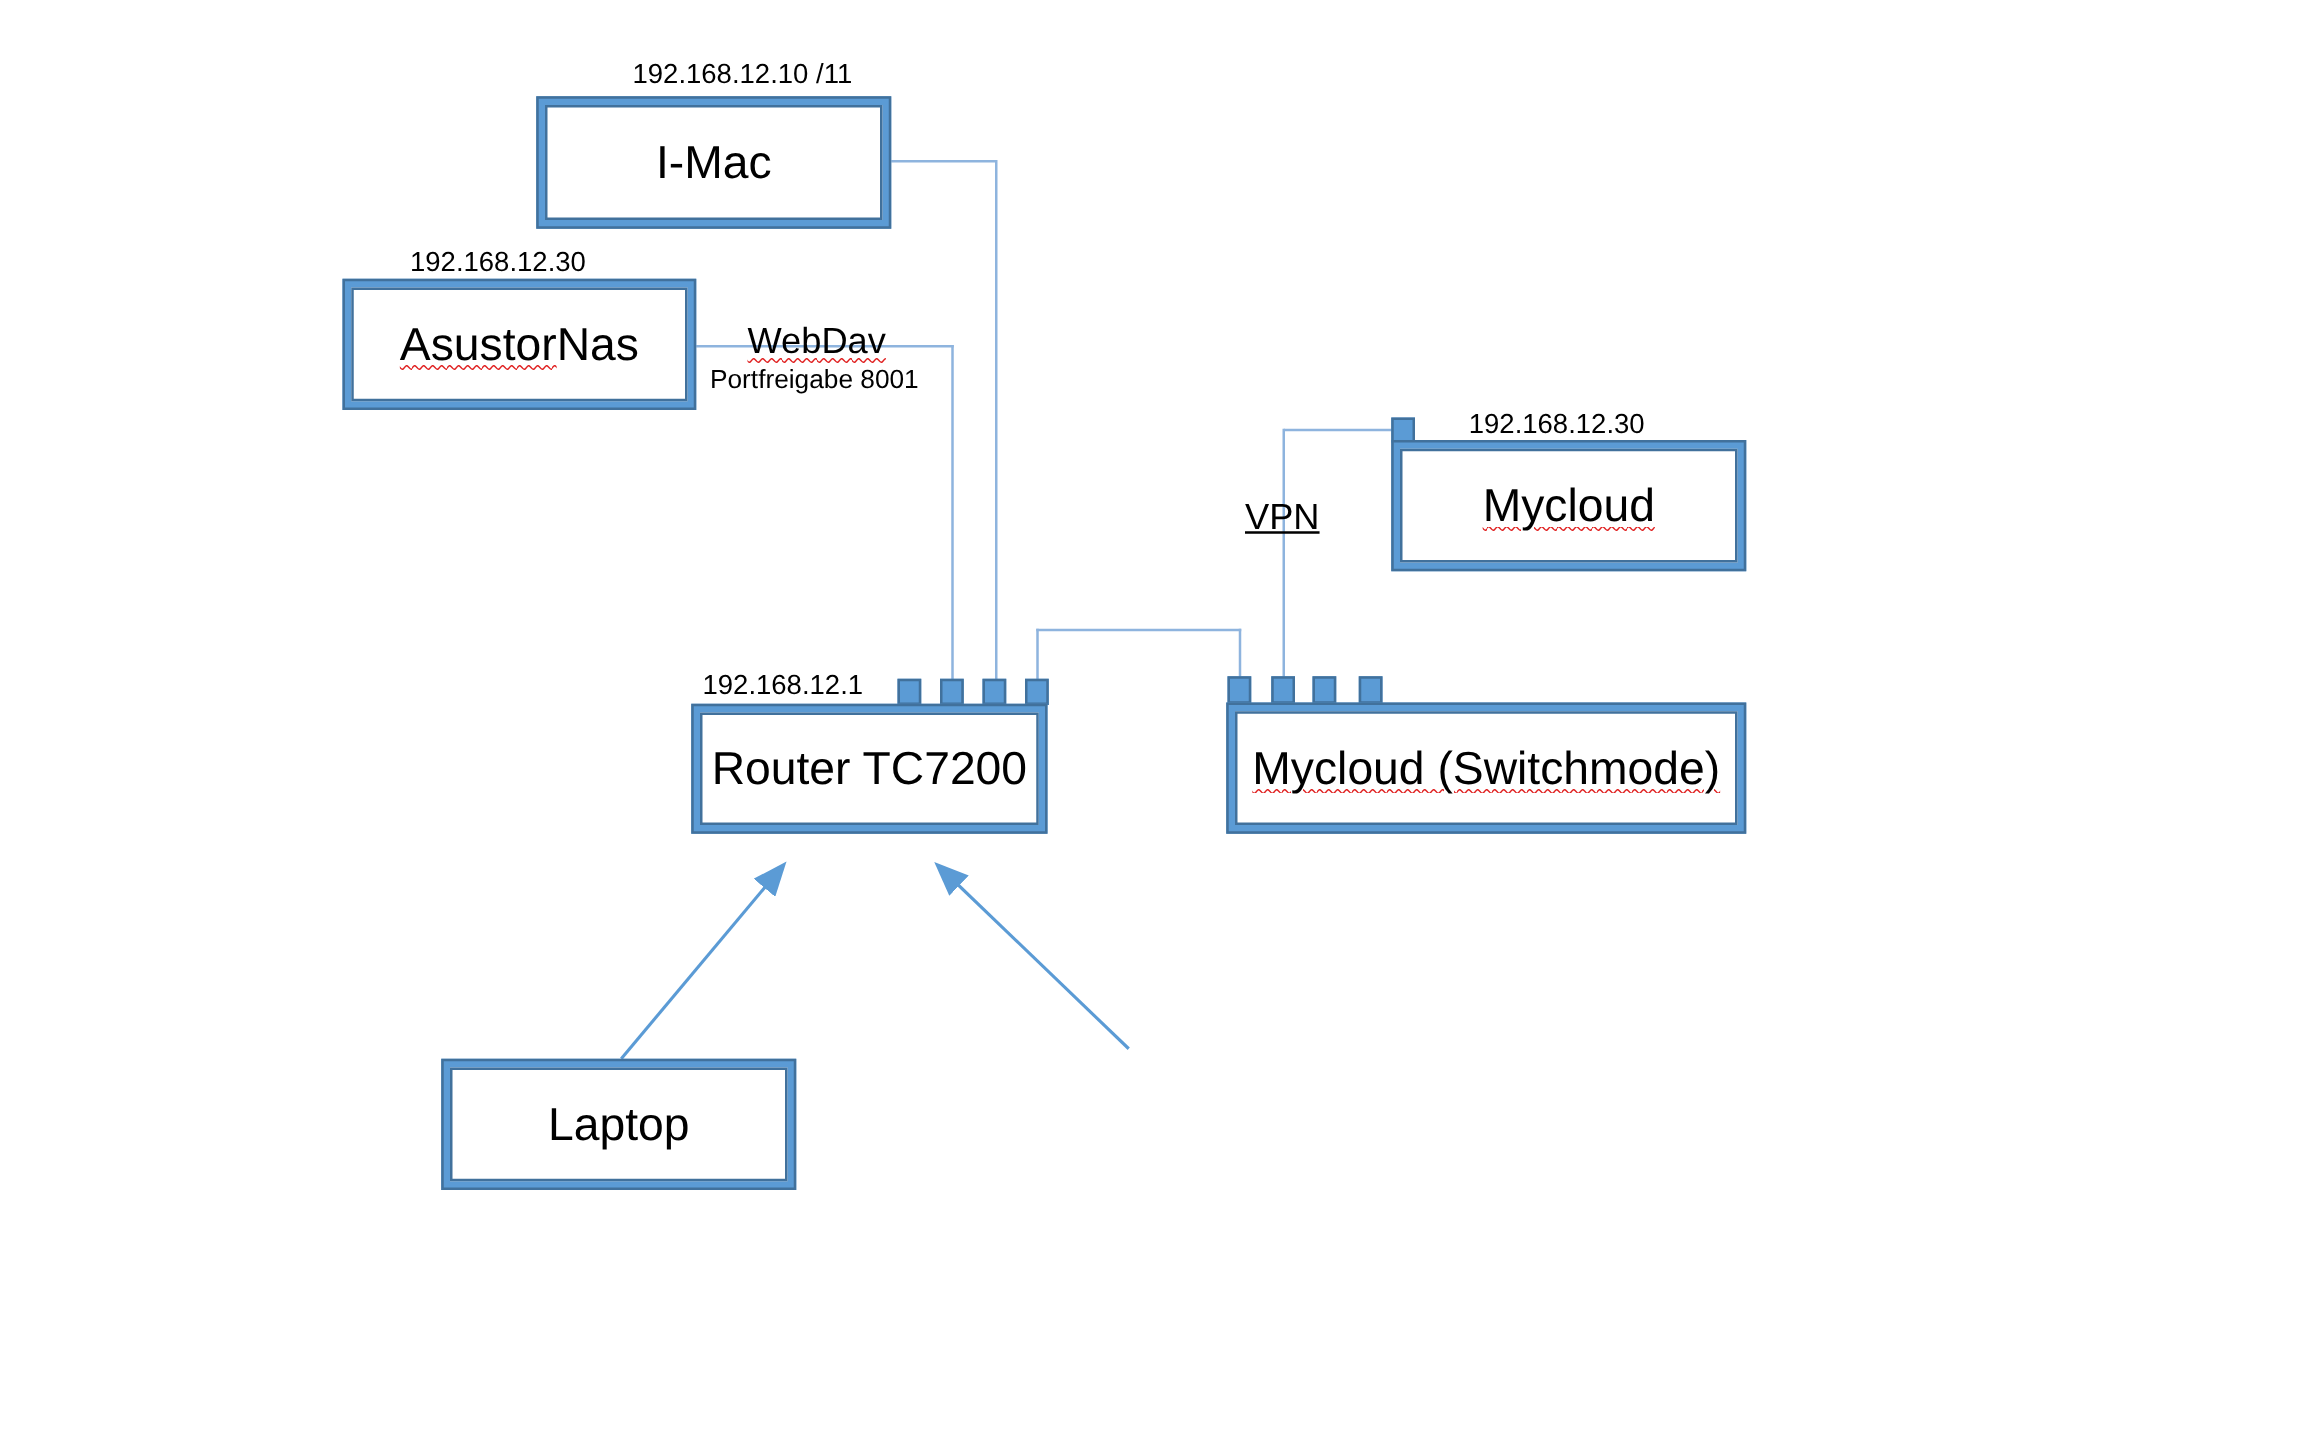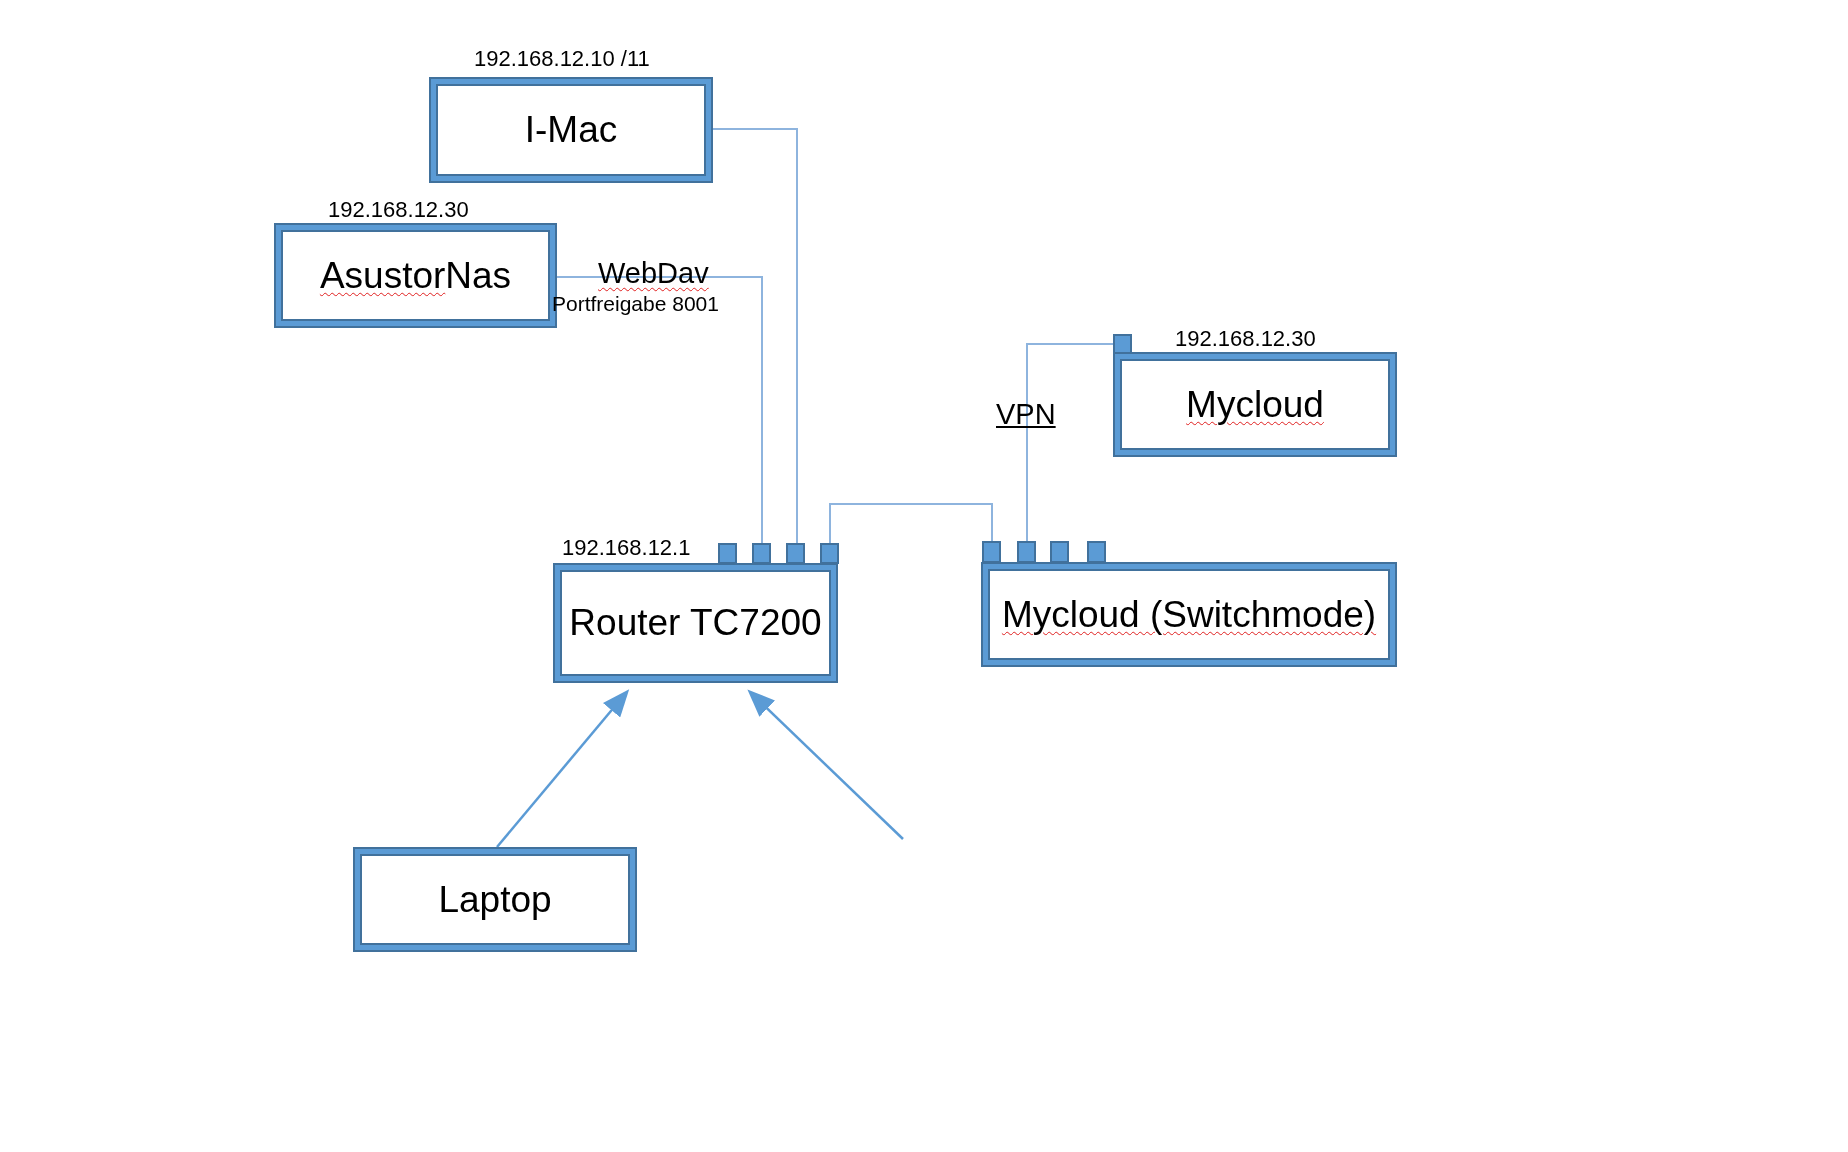--- a/index.html
+++ b/index.html
@@ -117,41 +117,41 @@
         <span> Nas</span>
     </div>
   </div>
 
   <div class="node" style="left:1113px;top:352px;width:284px;height:105px">
     <div class="inner">
         <span class="squiggle">Mycloud</span>
       </div>
   </div>
 
-  <div class="node" style="left:553px;top:563px;width:285px;height:120px">
+  <div class="node" style="left:553px;top:563px;width:285px;height:104px">
     <div class="inner">
         <span>Router TC7200</span>
       </div>
   </div>
 
   <div class="node" style="left:981px;top:562px;width:416px;height:105px">
     <div class="inner">
         <span class="squiggle">Mycloud (Switchmode)</span>
       </div>
   </div>
 
   <div class="node" style="left:353px;top:847px;width:284px;height:105px">
     <div class="inner">
         <span>Laptop</span>
       </div>
   </div>
 
 
-  <div class="lbl ip" style="left:474px;top:46px">192.168.12.10 /11</div>
+  <div class="lbl ip" style="left:506px;top:46px">192.168.12.10 /11</div>
   <div class="lbl ip" style="left:328px;top:197px">192.168.12.30</div>
   <div class="lbl ip" style="left:1175px;top:326px">192.168.12.30</div>
   <div class="lbl ip" style="left:562px;top:535px">192.168.12.1</div>
 
   <div class="lbl mid squiggle" style="left:598px;top:257px">WebDav</div>
-  <div class="lbl small" style="left:552px;top:292px">Portfreigabe 8001</div>
+  <div class="lbl small" style="left:568px;top:292px">Portfreigabe 8001</div>
   <div class="lbl mid" style="left:996px;top:398px">VPN</div>
 
 </div>
 
 </body></html>

